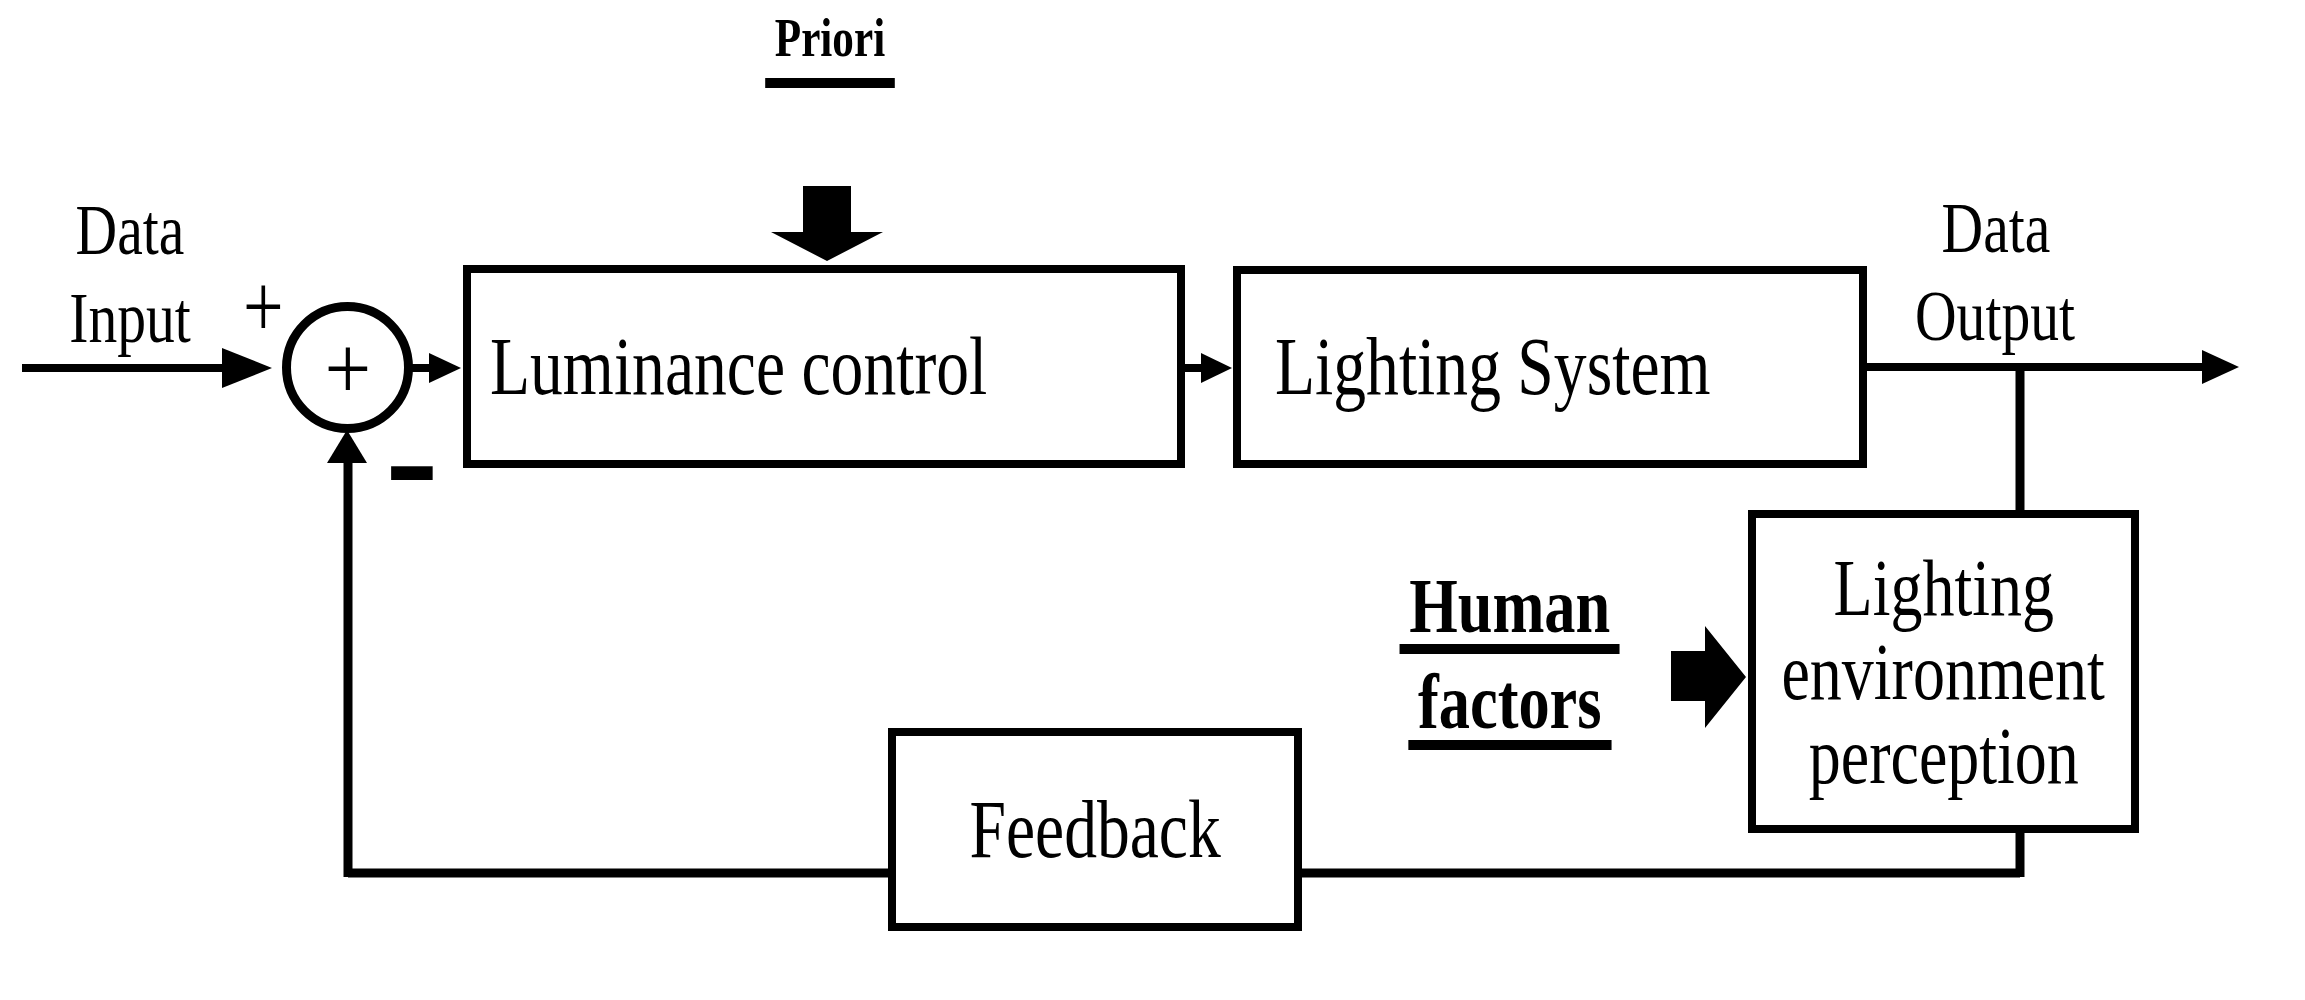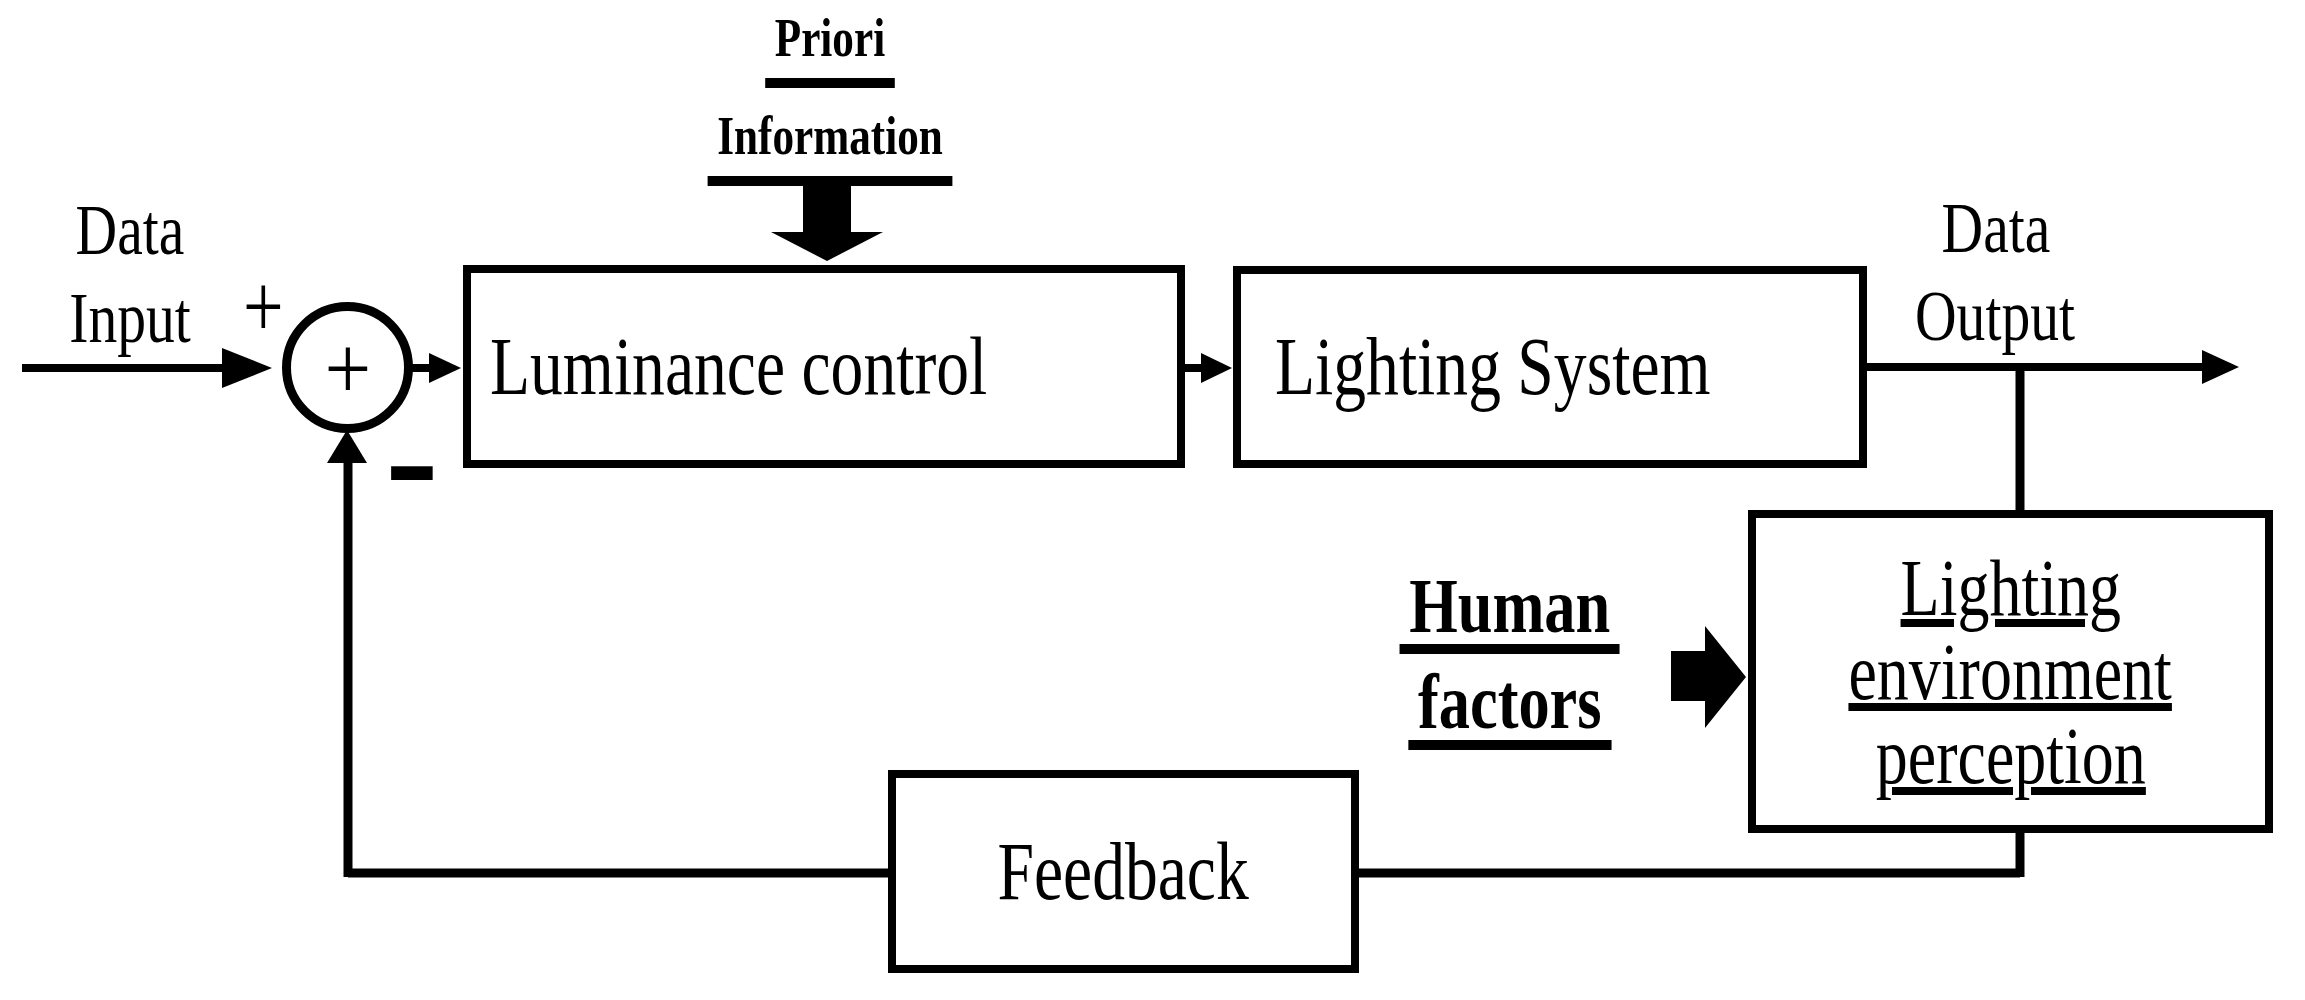--- a/index.html
+++ b/index.html
@@ -15,23 +15,23 @@
   .box{
     position:absolute;background:#fff;border:8px solid #000;
     display:flex;align-items:center;justify-content:center;box-sizing:border-box;
   }
   .box.align-left{justify-content:flex-start;}
   .sx{display:inline-block;transform:scaleX(.8);transform-origin:50% 50%;white-space:nowrap;}
   .sx.from-left{transform-origin:0 50%;}
 
   .lum-box{left:463px;top:265px;width:722px;height:203px;font-size:82px;padding-left:19px;}
   .sys-box{left:1233px;top:266px;width:634px;height:202px;font-size:82px;padding-left:34px;align-items:center;}
-  .per-box{left:1748px;top:510px;width:525px;height:323px;font-size:80px;
-           flex-direction:column;line-height:84px;text-decoration:underline;}
-  .fbk-box{left:888px;top:770px;width:471px;height:203px;font-size:82px;text-align:center;}
+  .per-box{left:1748px;top:510px;width:391px;height:323px;font-size:80px;
+           flex-direction:column;line-height:84px;}
+  .fbk-box{left:888px;top:728px;width:414px;height:203px;font-size:82px;text-align:center;}
 
   .sum-circle{
     position:absolute;left:282px;top:302px;width:131px;height:131px;box-sizing:border-box;
     border:9px solid #000;border-radius:50%;background:#fff;
     display:flex;align-items:center;justify-content:center;font-size:92px;
   }
   .sum-circle .sx{transform:scaleX(.9);}
 
   .lbl{position:absolute;text-align:center;}
   .io-lbl{font-size:72px;line-height:88px;text-decoration:underline;}
@@ -100,21 +100,20 @@
   <div class="box fbk-box">
     <span class="sx">Feedback</span>
   </div>
 
   <div class="sum-circle">
     <span class="sx">+</span>
   </div>
 
   <div class="lbl hdr pri-lbl">
     <span class="ul-row first"><span class="ul">Priori</span></span>
-    <span class="ul-row"><span class="ul">Information</span></span>
   </div>
 
   <div class="lbl io-lbl in-lbl">
     <span class="ul-row"><span class="sx">Data</span></span>
     <span class="ul-row"><span class="sx">Input</span></span>
   </div>
 
   <div class="lbl plus-in">
     <span class="sx">+</span>
   </div>

